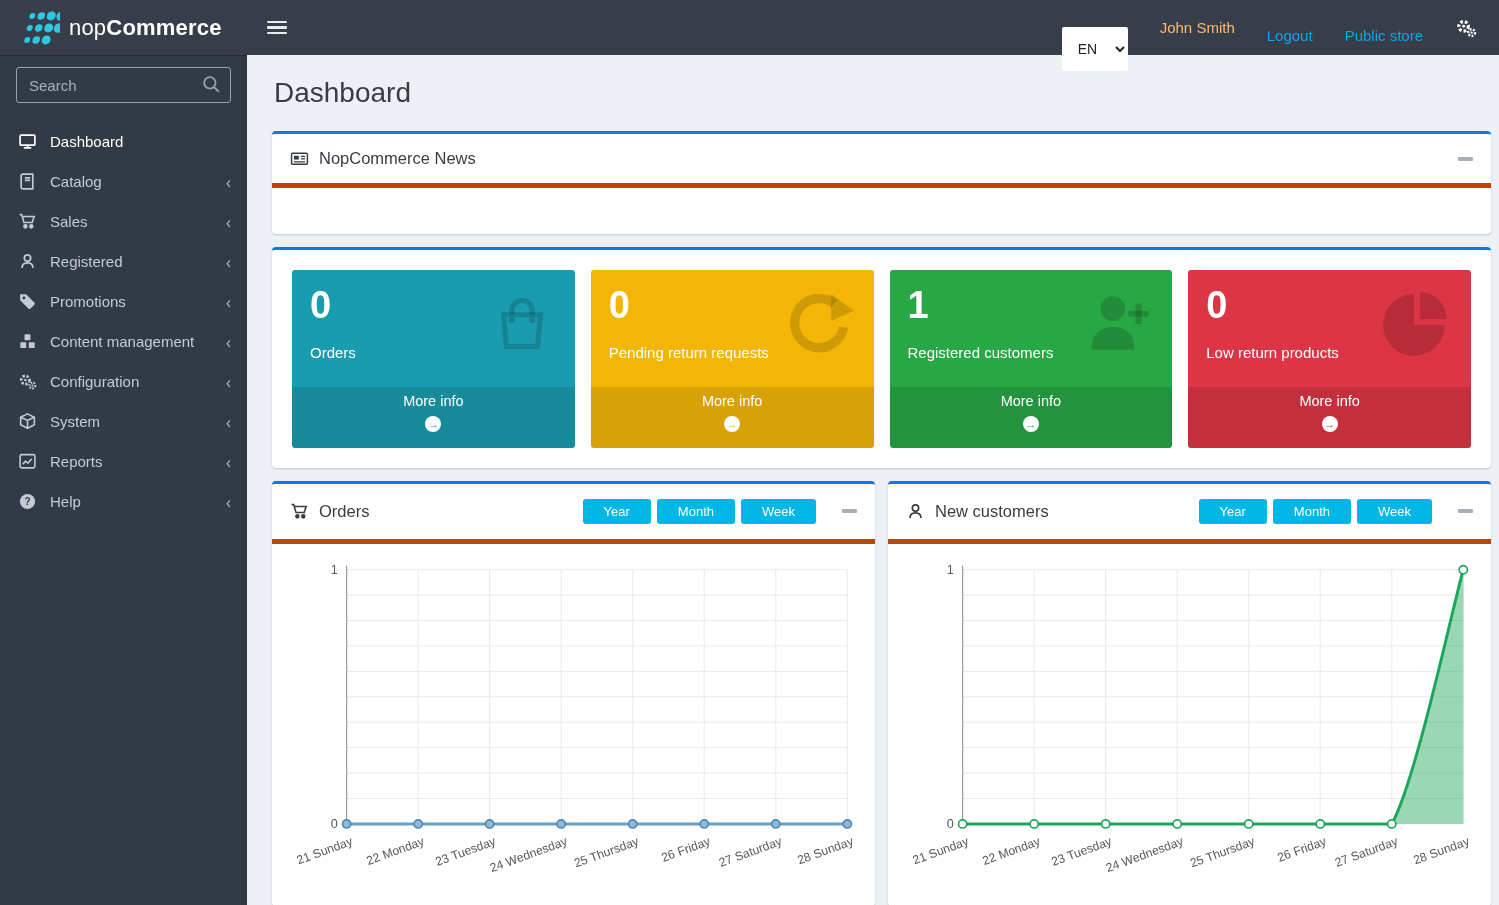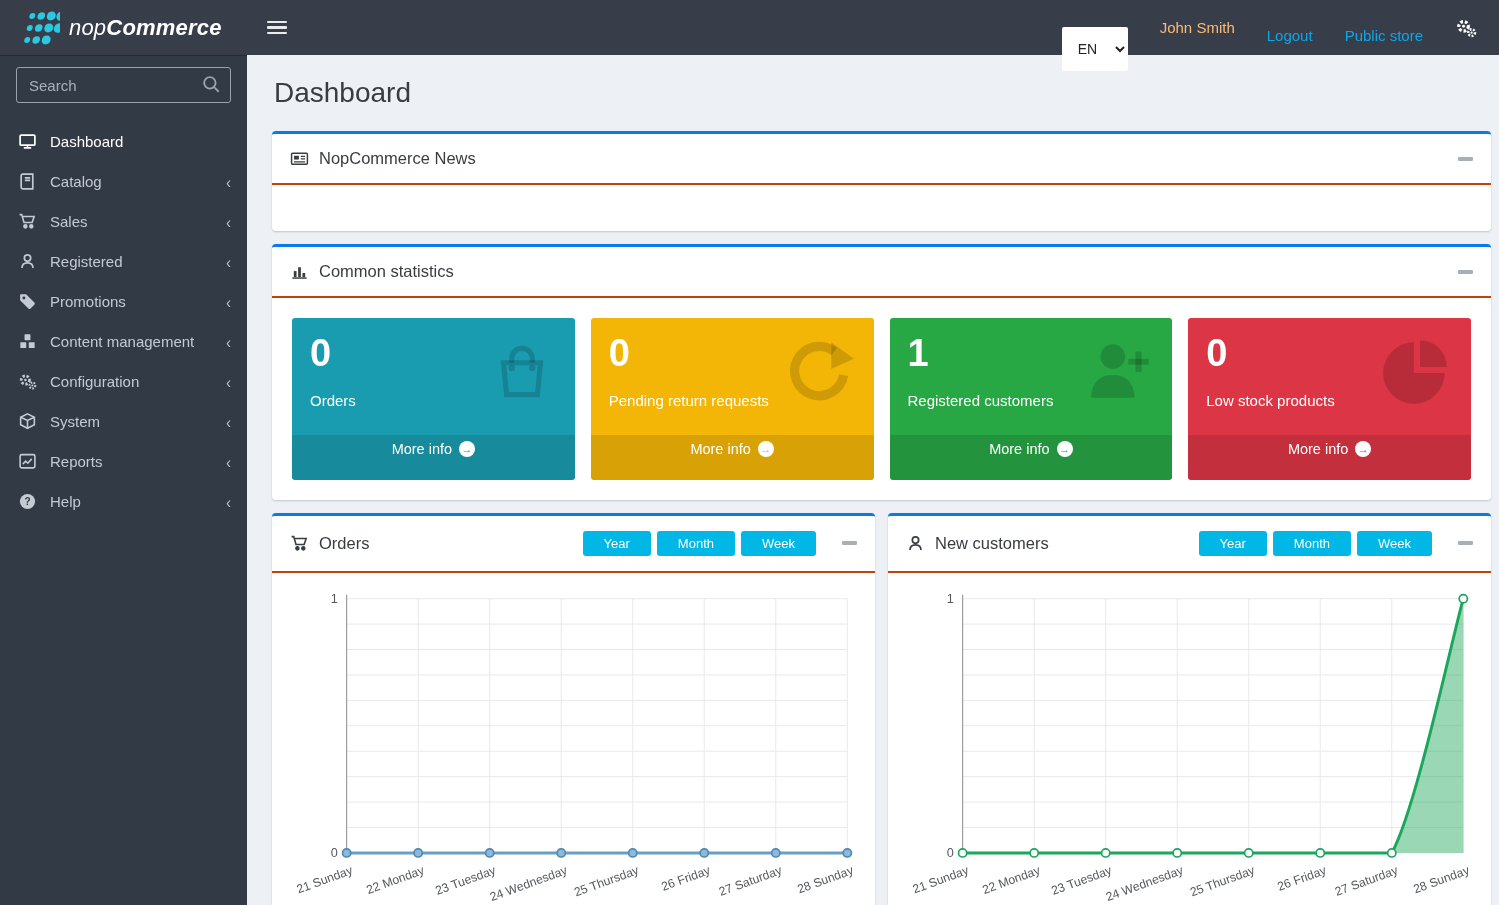--- a/index.html
+++ b/index.html
@@ -3,21 +3,21 @@
 <meta charset="utf-8">
 <style>
   * { margin:0; padding:0; box-sizing:border-box; }
   html,body { width:1499px; height:905px; overflow:hidden; }
   body { font-family:"Liberation Sans", sans-serif; display:flex; background:#edf0f4; }
   :root { --accent:#0b79e8; }
 
   
   .sidebar { width:247px; min-width:247px; background:#323a46; display:flex; flex-direction:column; }
   .logo { height:55px; background:#373e4a; display:flex; align-items:center; gap:9px; padding:0 14px; box-shadow:0 1px 0 rgba(0,0,0,.25); }
-  .logo-text { color:#fff; font-size:22px; letter-spacing:.2px; white-space:nowrap;font-style:italic; }
+  .logo-text { color:#fff; font-size:22px; letter-spacing:.2px; white-space:nowrap; }
   .logo-text .light { font-weight:300; }
   .logo-text .bold { font-weight:700; }
   .search-wrap { margin:12px 16px 10px; position:relative; }
   .search-wrap input { width:100%; height:36px; background:transparent; border:1px solid #9aa1a9; border-radius:3px; color:#e8ebee; font-size:15px; padding:0 38px 0 12px; font-family:inherit; outline:none; }
   .search-wrap input::placeholder { color:#a9b0b8; }
   .search-icon { position:absolute; right:9px; top:7px; }
   .nav { margin-top:8px; }
   .nav-item { height:40px; display:flex; align-items:center; gap:13px; padding:0 16px 0 18px; color:#c3cad3; font-size:15px; cursor:pointer; position:relative; }
   .nav-item.active { color:#fff; }
   .nav-item .nav-ic { width:19px; height:19px; display:flex; align-items:center; justify-content:center; }
@@ -32,32 +32,32 @@
   .topbar-right { margin-left:auto; display:flex; align-items:center; gap:32px; }
   .lang-select { height:44px; width:66px; border:none; border-radius:2px; background:#fff; color:#222; font-size:14px; font-family:inherit; padding:0 4px 0 12px;margin-top:42px; }
   .user-name { color:#fdba74; font-size:15px; }
   .top-link { color:#0ea5e9; font-size:15px; cursor:pointer;margin-top:15px; }
 
   
   .content { flex:1; padding:16px 8px 0 25px; overflow:hidden; }
   h1.page-title { font-size:28px; font-weight:500; color:#383d42; margin:6px 0 22px 2px; }
 
   .card { background:#fff; border-radius:4px; border-top:3px solid var(--accent); box-shadow:0 1px 2px rgba(0,0,0,.18); margin-bottom:13px; }
-  .card-header { display:flex; align-items:center; gap:10px; padding:15px 18px; border-bottom:2px solid #c2410c; }
+  .card-header { display:flex; align-items:center; gap:10px; padding:15px 18px; border-bottom:5px solid #c2410c; }
   .card-title { font-size:16.5px; color:#383d42; }
   .collapse-btn { margin-left:auto; width:15px; height:4px; background:#a9b0b5; border-radius:1px; cursor:pointer; }
   .news-body { height:46px; }
 
   .stats-body { padding:20px; display:grid; grid-template-columns:repeat(4,1fr); gap:16px; }
   .small-box { border-radius:3px; color:#fff; position:relative; overflow:hidden; }
   .sb-inner { padding:14px 18px 26px; }
   .sb-value { font-size:38px; font-weight:700; line-height:1.15; }
   .sb-label { font-size:15px; margin-top:16px; }
   .sb-icon { position:absolute; top:16px; right:16px; width:74px; height:74px; }
-  .sb-footer { position:relative; display:flex; align-items:center; justify-content:center; gap:7px; background:rgba(0,0,0,.11); padding:6px 0 23px; font-size:14.5px; color:#fff; cursor:pointer; }
+  .sb-footer { position:relative; display:flex; align-items:center; justify-content:center; gap:7px; background:rgba(0,0,0,.11); padding:6px 0 16px; font-size:14.5px; color:#fff; cursor:pointer;flex-direction:column; }
   .circle-arrow { width:16px; height:16px; border-radius:50%; background:#fff; display:flex; align-items:center; justify-content:center; font-size:11px; font-weight:700; }
 
   .charts-row { display:grid; grid-template-columns:1fr 1fr; gap:13px; }
   .range-btns { margin-left:auto; display:flex; gap:6px; align-items:center; }
   .range-btn { border:none; color:#fff; font-size:13px; font-family:inherit; padding:5px 21px; border-radius:3px; cursor:pointer; }
   .chart-card .collapse-btn { margin-left:16px; }
   .chart-body { padding:12px 14px 20px; }
   .chart-body svg { width:100%; display:block; }
 </style>
 </head>
@@ -230,30 +230,20 @@
             <rect x="3.8" y="6.4" width="4.6" height="3.6" fill="currentColor"></rect>
             <path d="M10.3 7h4M10.3 9.3h4M3.8 12.2h10.5" stroke="currentColor" stroke-width="1.2"></path>
           </svg>
         <span class="card-title">NopCommerce News</span>
         <span class="collapse-btn"></span>
       </div>
       <div class="news-body"></div>
     </section>
 
     <section class="card">
-      <div class="card-header">
-        <svg width="19" height="19" viewBox="0 0 18 18" style="color:#383d42">
-            <path d="M2.2 15.2h13.6" stroke="currentColor" stroke-width="1.4"></path>
-            <rect x="3.6" y="8.6" width="2.6" height="5.6" fill="currentColor"></rect>
-            <rect x="7.7" y="5" width="2.6" height="9.2" fill="currentColor"></rect>
-            <rect x="11.8" y="10.4" width="2.6" height="3.8" fill="currentColor"></rect>
-          </svg>
-        <span class="card-title">Common statistics</span>
-        <span class="collapse-btn"></span>
-      </div>
       <div class="stats-body">
 
         <div class="small-box" style="background-color: rgb(26, 156, 176);">
           <div class="sb-inner">
             <div class="sb-value">0</div>
             <div class="sb-label">Orders</div>
           </div>
           <svg class="sb-icon" viewBox="0 0 72 72">
               <g stroke="rgba(0,0,0,0.16)" fill="none" stroke-width="5">
                 <path d="M18 28h36l-3 31H21z"></path>
@@ -296,21 +286,21 @@
             </svg>
           <div class="sb-footer">
             <span>More info</span>
             <span class="circle-arrow" style="color: rgb(40, 167, 69);">→</span>
           </div>
         </div>
 
         <div class="small-box" style="background-color: rgb(220, 53, 69);">
           <div class="sb-inner">
             <div class="sb-value">0</div>
-            <div class="sb-label">Low stock products</div>
+            <div class="sb-label">Low return products</div>
           </div>
           <svg class="sb-icon" viewBox="0 0 72 72" fill="rgba(0,0,0,0.16)">
               <path d="M32 38V8A30 30 0 1 0 62 38z"></path>
               <path d="M38 32V6a26 26 0 0 1 26 26z"></path>
             </svg>
           <div class="sb-footer">
             <span>More info</span>
             <span class="circle-arrow" style="color: rgb(220, 53, 69);">→</span>
           </div>
         </div>

